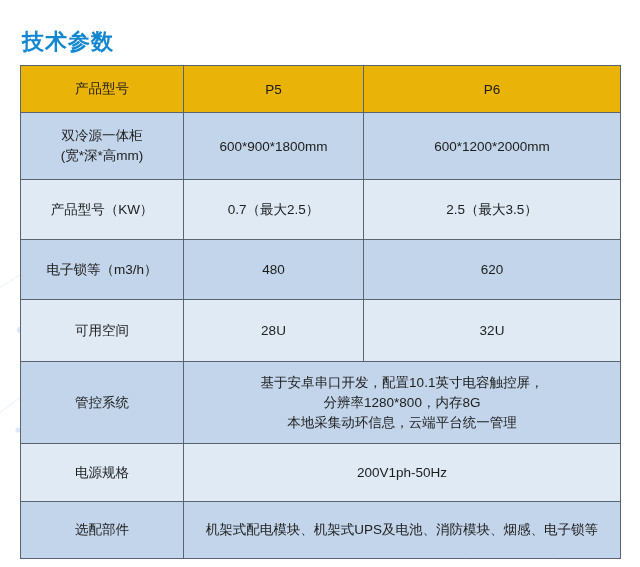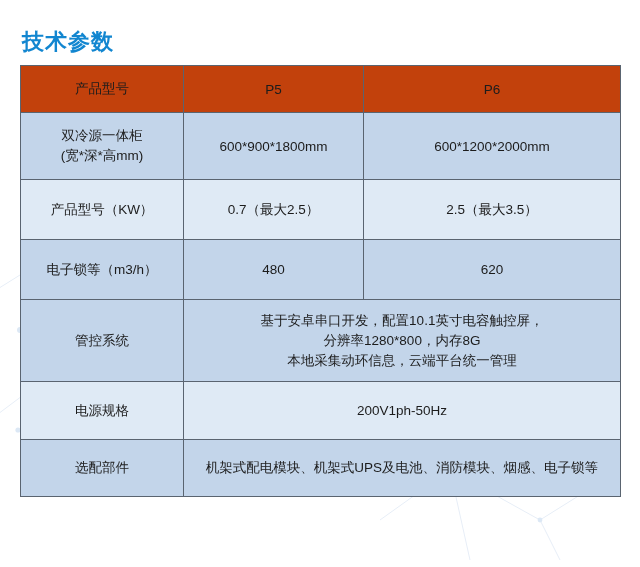--- a/index.html
+++ b/index.html
@@ -62,21 +62,21 @@
     padding: 0 6px;
     font-weight: normal;
   }
 
   
   col.c-label { width: 163px; }
   col.c-p5    { width: 180px; }
   col.c-p6    { width: 257px; }
 
   thead th {
-    background: #c2410c;
+    background: #eab308;
     color: #ffffff;
     height: 46px;
     font-size: 14.5px;
     border-color: #0b4f85;
   }
   thead th.th-label { font-size: 14px; }
 
   tbody tr.band-dark  td { background: #c3d5ea; }
   tbody tr.band-light td { background: #dfeaf5; }
 
@@ -166,20 +166,25 @@
         <td>0.7（最大2.5）</td>
         <td>2.5（最大3.5）</td>
       </tr>
 
       <tr class="band-dark r-air">
         <td class="label-cell">电子锁等（m3/h）</td>
         <td>480</td>
         <td>620</td>
       </tr>
 
+      <tr class="band-light r-space">
+        <td class="label-cell">可用空间</td>
+        <td>28U</td>
+        <td>32U</td>
+      </tr>
 
       <tr class="band-dark r-ctrl">
         <td class="label-cell">管控系统</td>
         <td class="ctrl-text" colspan="2">
           <span class="ln">基于安卓串口开发，配置10.1英寸电容触控屏，</span>
           <span class="ln">分辨率1280*800，内存8G</span>
           <span class="ln">本地采集动环信息，云端平台统一管理</span>
         </td>
       </tr>
 

